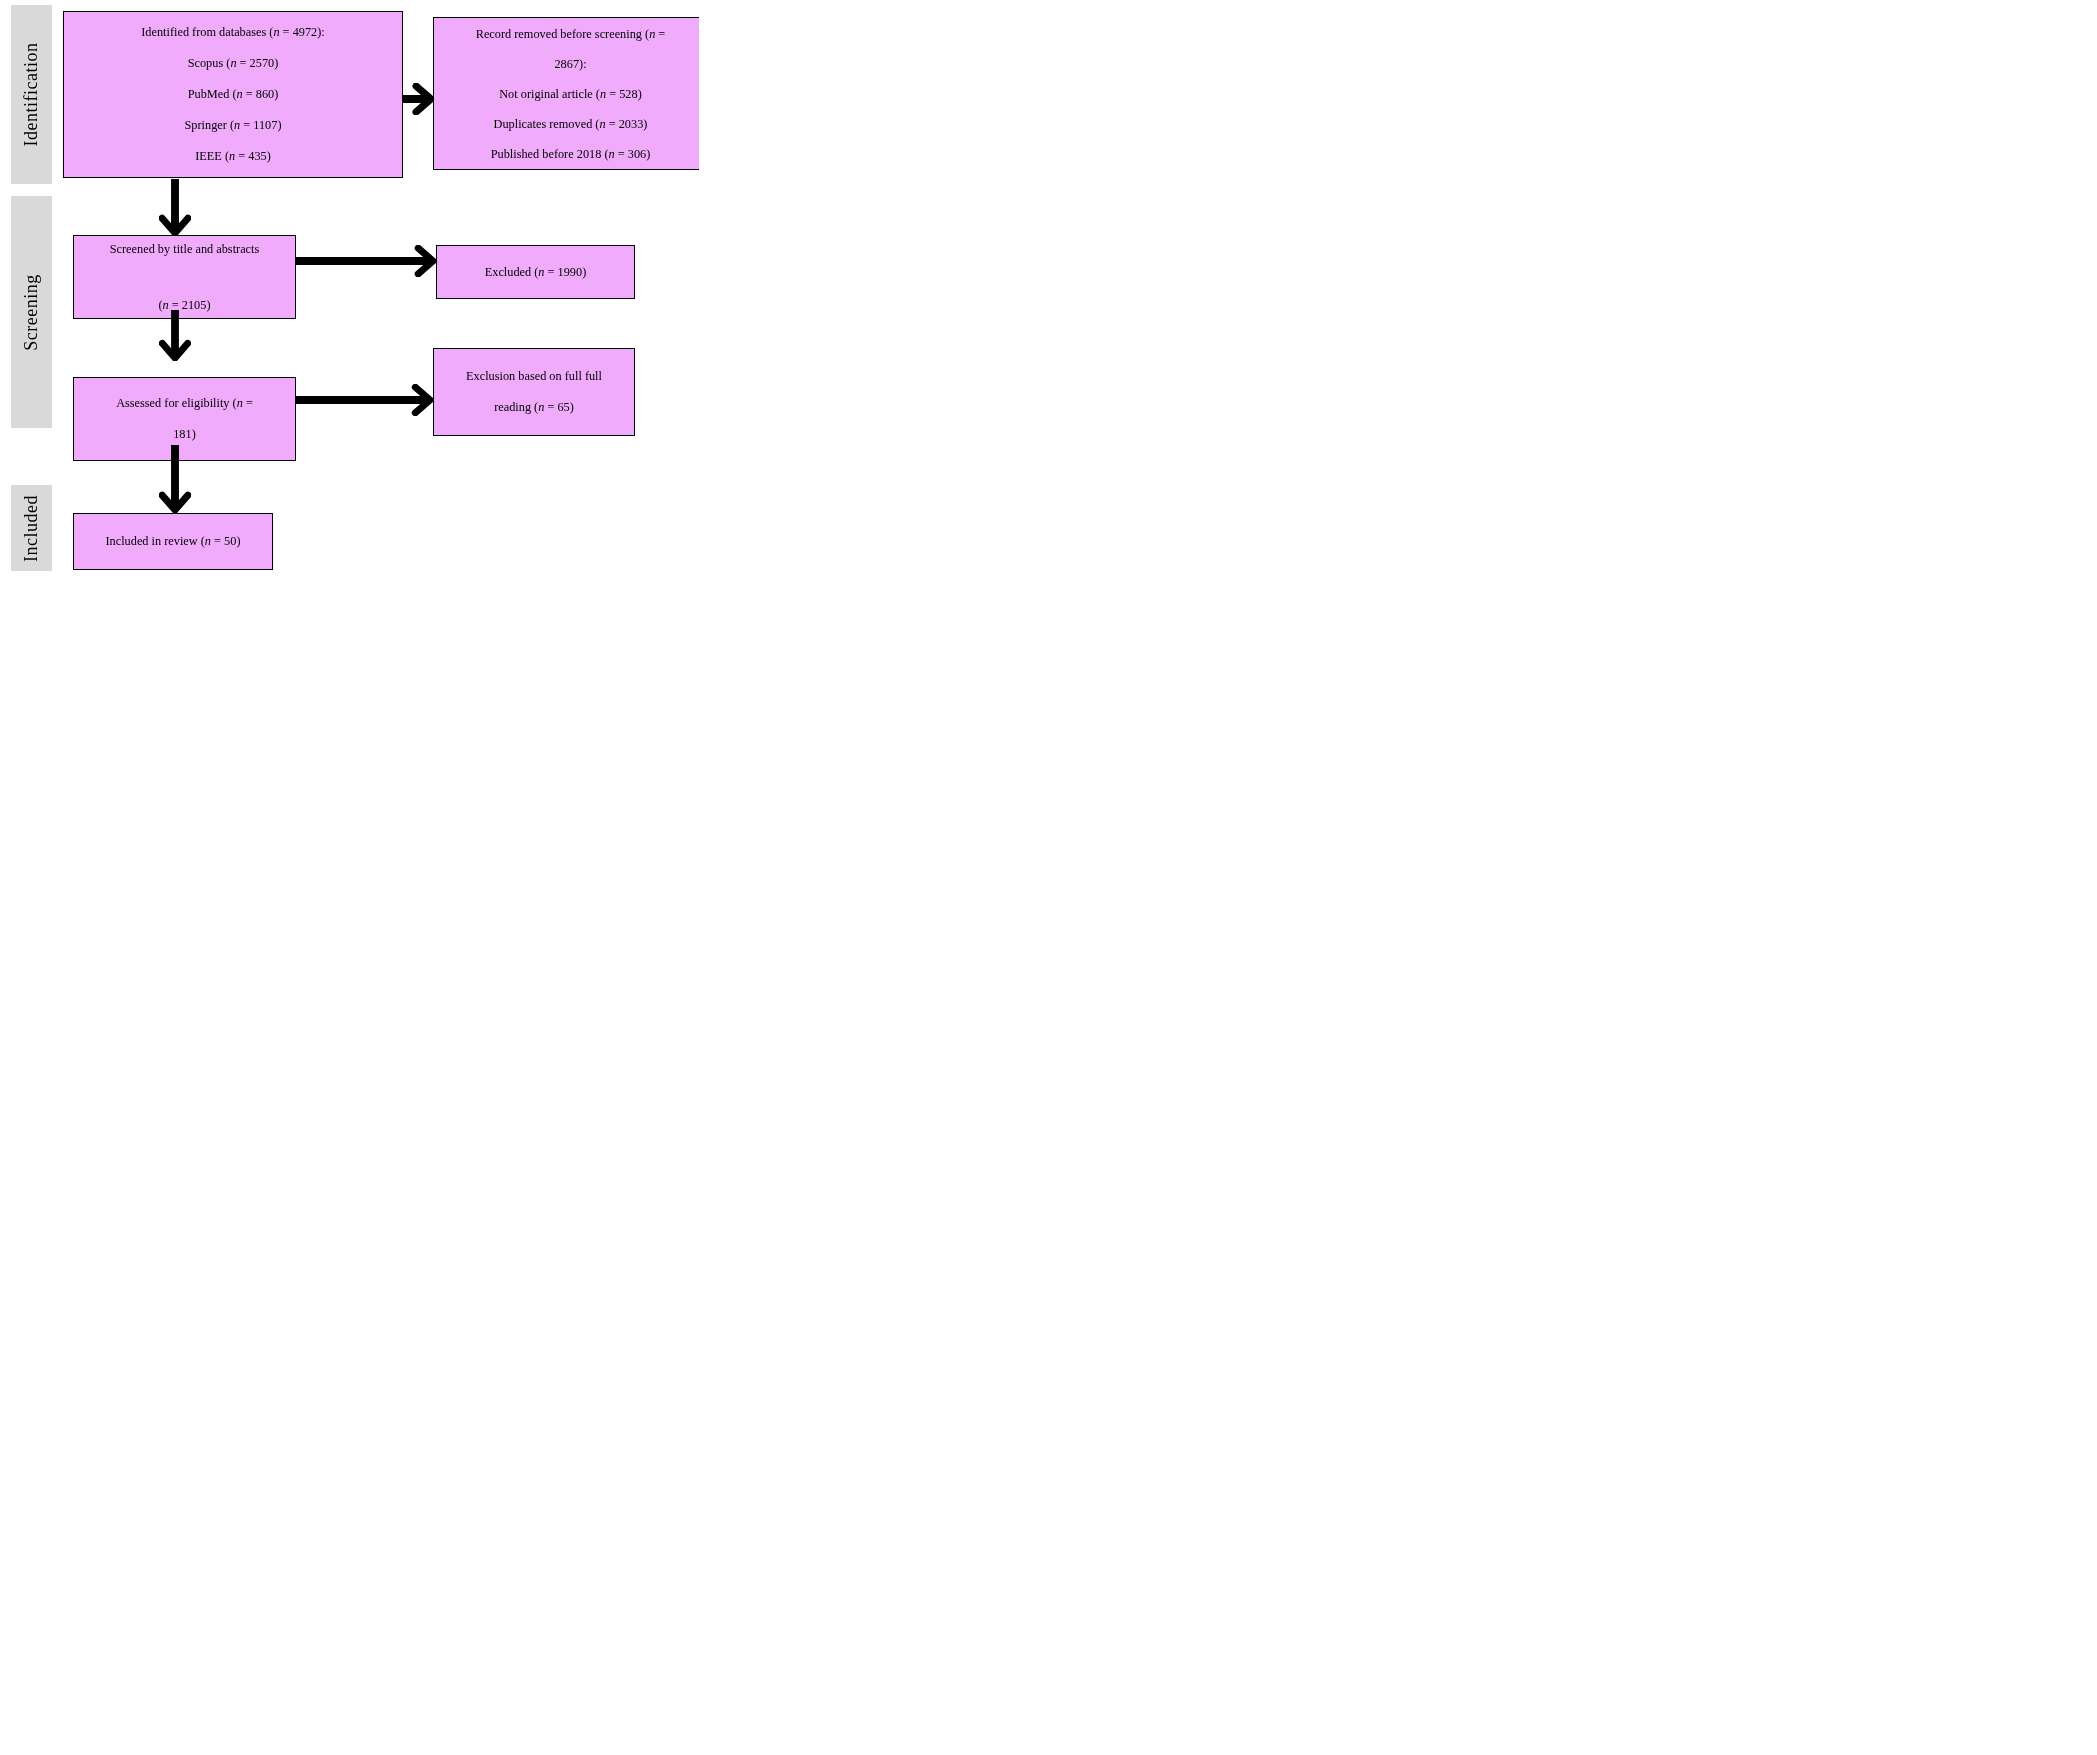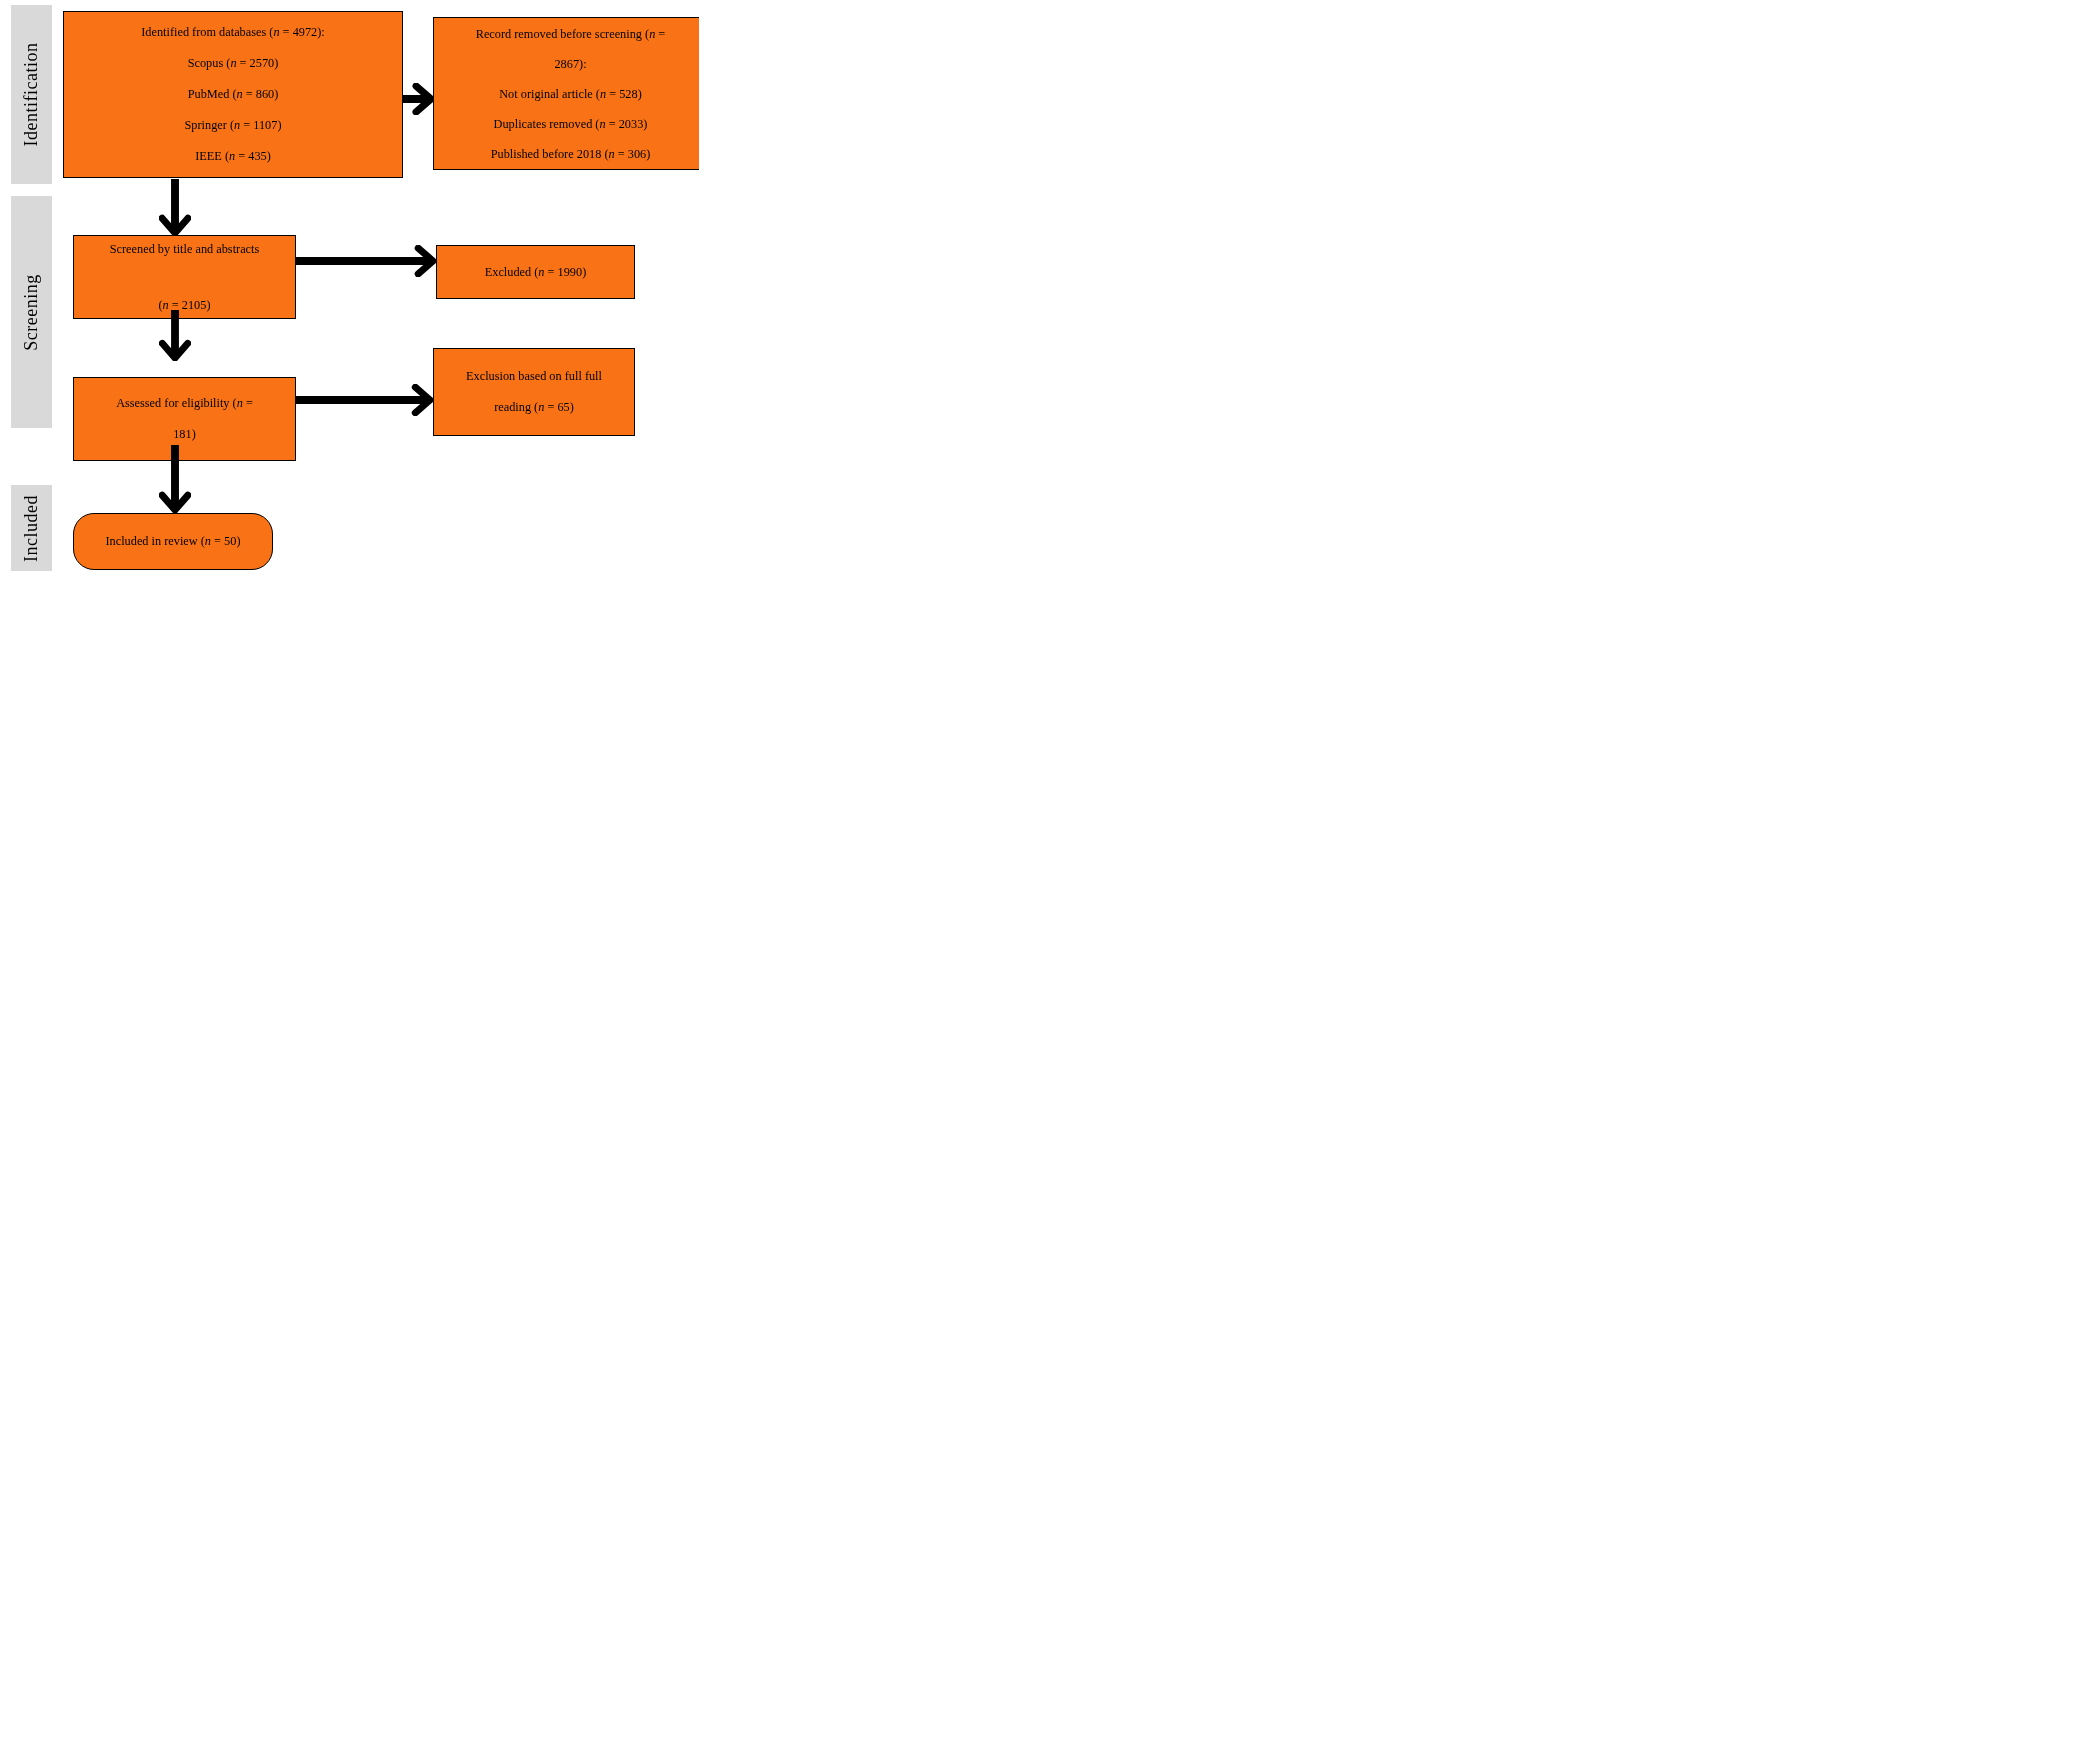--- a/index.html
+++ b/index.html
@@ -27,21 +27,21 @@
   }
   .stage-band .stage-label {
     transform: rotate(-90deg);
     white-space: nowrap;
     font-size: 18px;
     letter-spacing: 0.5px;
     color: var(--text, #000000);
   }
   .flow-box {
     position: absolute;
-    background: #f97316;
+    background: #f0abfc;
     border: 1.5px solid var(--box-border, #000000);
     box-sizing: border-box;
     display: flex;
     flex-direction: column;
     justify-content: center;
     align-items: center;
     text-align: center;
   }
   .flow-box .line {
     font-size: 12.3px;
@@ -100,21 +100,21 @@
   <div class="flow-box" style="left:73px; top:361px; width:223px; height:84px;margin-top:16px;">
       <div class="line">Assessed for eligibility (<i>n</i> =</div>
       <div class="line">181)</div>
     </div>
 
   <div class="flow-box" style="left:433px; top:348px; width:202px; height:88px;">
       <div class="line">Exclusion based on full full</div>
       <div class="line">reading (<i>n</i> = 65)</div>
     </div>
 
-  <div class="flow-box" style="left:73px; top:513px; width:200px; height:57px;border-radius:21px;">
+  <div class="flow-box" style="left:73px; top:513px; width:200px; height:57px;">
       <div class="line">Included in review (<i>n</i> = 50)</div>
     </div>
 
   <div class="arrow" style="left:403px; top:83px;">
     <svg width="31" height="32" viewBox="0 0 62 64">
       <line x1="0" y1="32" x2="48" y2="32" stroke-width="16"></line>
       <polyline points="26,6 56,32 26,58" fill="none" stroke-width="14" stroke-linecap="round" stroke-linejoin="round"></polyline>
     </svg>
   </div>
   <div class="arrow" style="left:296px; top:245px;">

